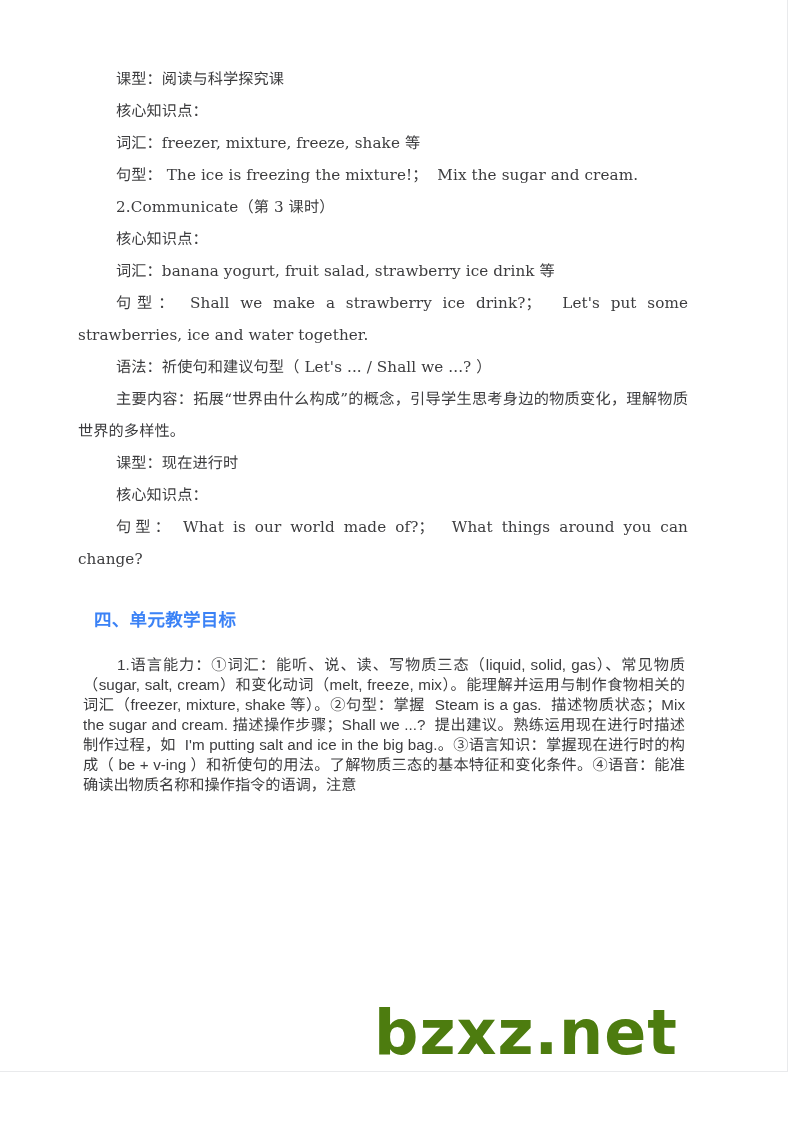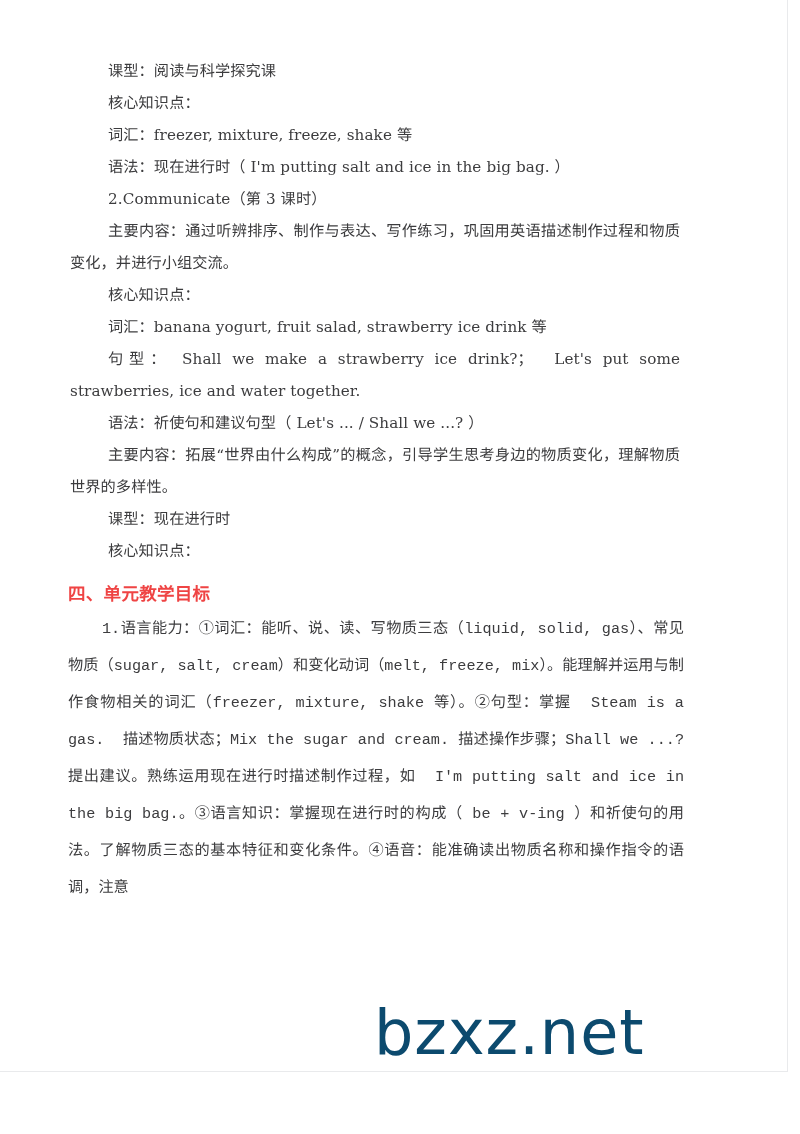--- a/index.html
+++ b/index.html
@@ -31,21 +31,21 @@
     top: 1071px;
     width: 788px;
     height: 1px;
     background: #e9eaec;
   }
   .doc-body {
     position: absolute;
     left: 0;
     top: 0;
     width: 742px;
-    padding: 0;
+    padding: 8px;
   }
   .line {
     font-family: "DejaVu Serif", "Liberation Serif", serif;
     font-size: 15.2px;
     line-height: 32px;
     color: #3c3c3e;
     white-space: pre-wrap;
     letter-spacing: 0.1px;
     margin: 0;
     padding: 0 62px 0 70px;
@@ -53,80 +53,80 @@
     text-justify: inter-ideograph;
   }
   .line.indent {
     text-indent: 38px;
   }
   .heading {
     font-family: "DejaVu Sans", "Liberation Sans", sans-serif;
     font-weight: bold;
     font-size: 17.5px;
     line-height: 34px;
-    color: #ef4444;
-    margin: 0;
+    color: #3b82f6;
+    margin: 18px;
     padding: 0 62px 0 68px;
     letter-spacing: 0.3px;
   }
   .spacer-top { height: 55px; }
   .spacer-heading { height: 10px; }
   .para {
-    font-family: Liberation Mono, monospace;
+    font-family: Liberation Sans, sans-serif;
     font-size: 15.2px;
-    line-height: 37px;
+    line-height: 20px;
     color: #3c3c3e;
-    margin: 0;
+    margin: 7px;
     padding: 0 58px 0 68px;
     text-align: justify;
     text-justify: inter-ideograph;
     text-indent: 34px;
     white-space: pre-wrap;
   }
   .watermark {
     position: absolute;
     left: 374px;
     top: 1002px;
     font-family: "DejaVu Sans", "Liberation Sans", sans-serif;
-    font-weight: normal;
+    font-weight: bold;
     font-size: 62px;
     line-height: 62px;
-    color: #0c4a6e;
+    color: #4d7c0f;
     letter-spacing: 1px;
     user-select: none;
     pointer-events: none;
   }
 </style>
 </head>
 <body>
 
 <div class="page">
 
   <div class="page-edge-right"></div>
   <div class="page-edge-bottom"></div>
 
   <div class="doc-body">
 
     <div class="spacer-top"></div>
 
     <p class="line indent">课型：阅读与科学探究课</p>
     <p class="line indent">核心知识点：</p>
     <p class="line indent">词汇：freezer, mixture, freeze, shake 等</p>
-    <p class="line indent">语法：现在进行时（ I'm putting salt and ice in the big bag. ）</p>
+    <p class="line indent">句型： The ice is freezing the mixture!；  Mix the sugar and cream.</p>
 
     <p class="line indent">2.Communicate（第 3 课时）</p>
-    <p class="line indent">主要内容：通过听辨排序、制作与表达、写作练习，巩固用英语描述制作过程和物质变化，并进行小组交流。</p>
     <p class="line indent">核心知识点：</p>
     <p class="line indent">词汇：banana yogurt, fruit salad, strawberry ice drink 等</p>
     <p class="line indent">句型： Shall we make a strawberry ice drink?；  Let's put some strawberries, ice and water together.</p>
     <p class="line indent">语法：祈使句和建议句型（ Let's ... / Shall we ...? ）</p>
 
     <p class="line indent">主要内容：拓展“世界由什么构成”的概念，引导学生思考身边的物质变化，理解物质世界的多样性。</p>
     <p class="line indent">课型：现在进行时</p>
     <p class="line indent">核心知识点：</p>
+    <p class="line indent">句型： What is our world made of?；  What things around you can change?</p>
 
     <div class="spacer-heading"></div>
 
     <h2 class="heading">四、单元教学目标</h2>
     <p class="para">1.语言能力：①词汇：能听、说、读、写物质三态（liquid, solid, gas）、常见物质（sugar, salt, cream）和变化动词（melt, freeze, mix）。能理解并运用与制作食物相关的词汇（freezer, mixture, shake 等）。②句型：掌握  Steam is a gas.  描述物质状态；Mix the sugar and cream. 描述操作步骤；Shall we ...?  提出建议。熟练运用现在进行时描述制作过程，如  I'm putting salt and ice in the big bag.。③语言知识：掌握现在进行时的构成（ be + v-ing ）和祈使句的用法。了解物质三态的基本特征和变化条件。④语音：能准确读出物质名称和操作指令的语调，注意</p>
 
   </div>
 
   <div class="watermark">bzxz.net</div>
 

